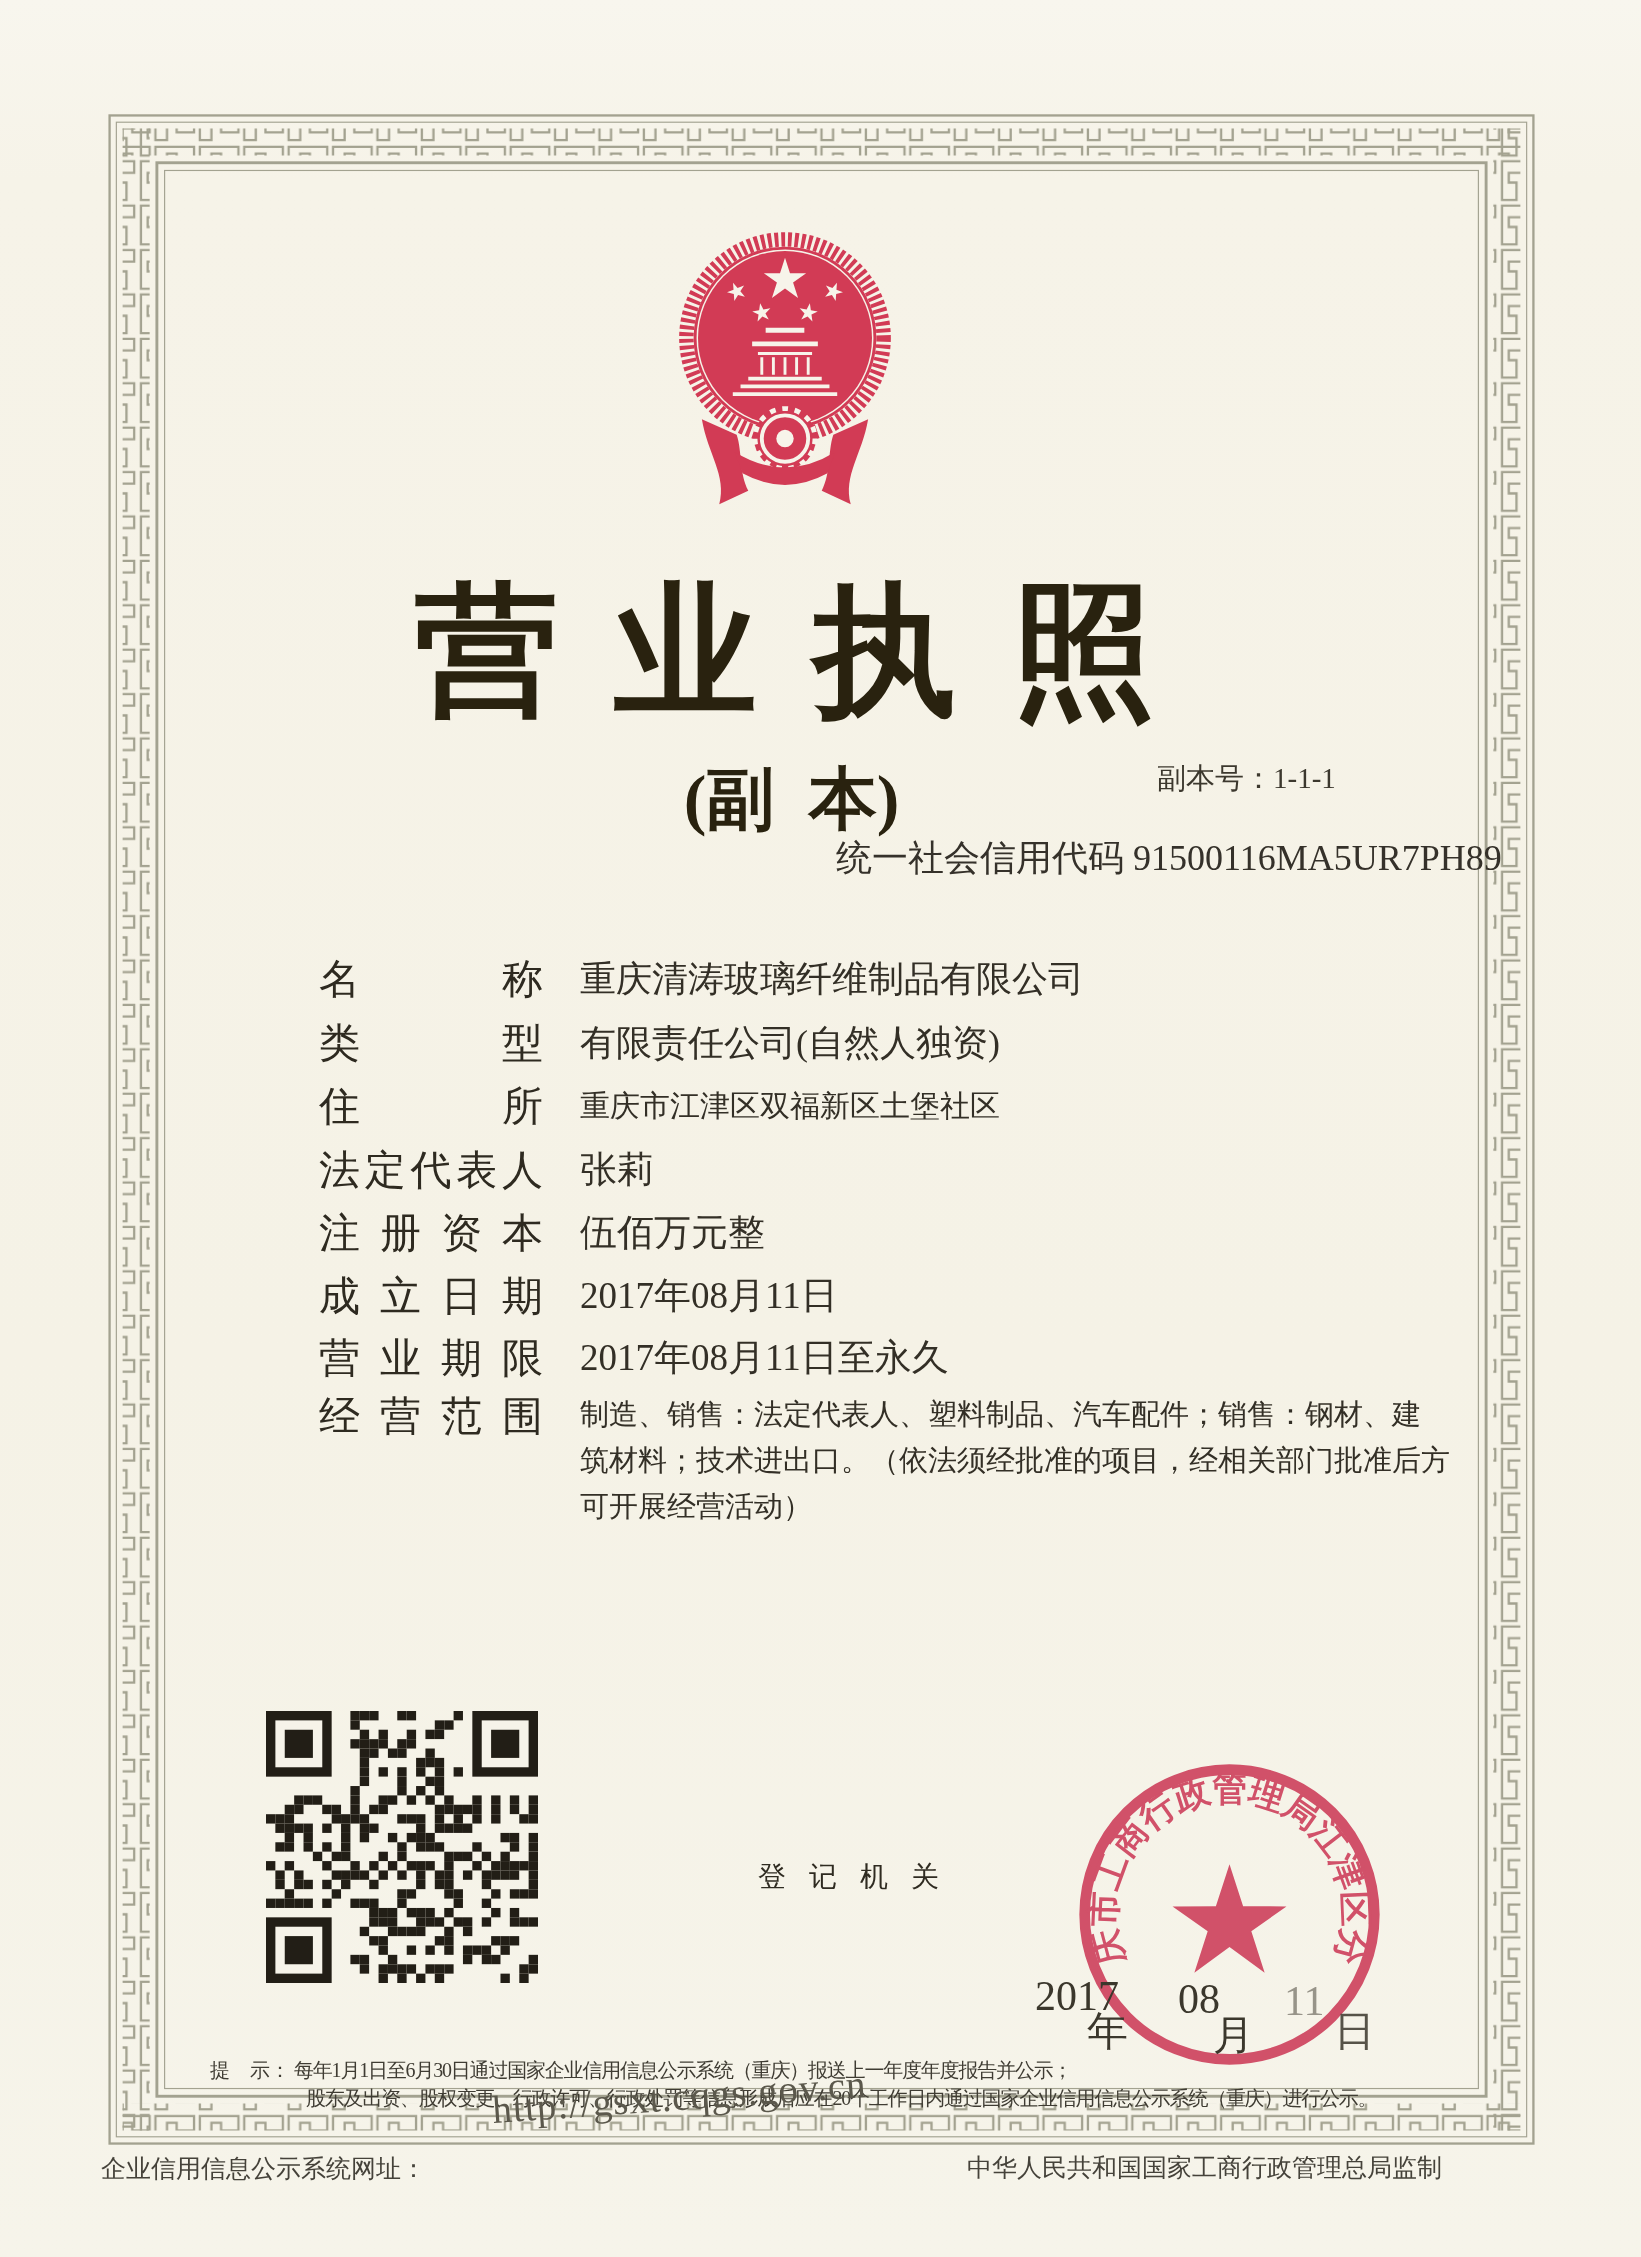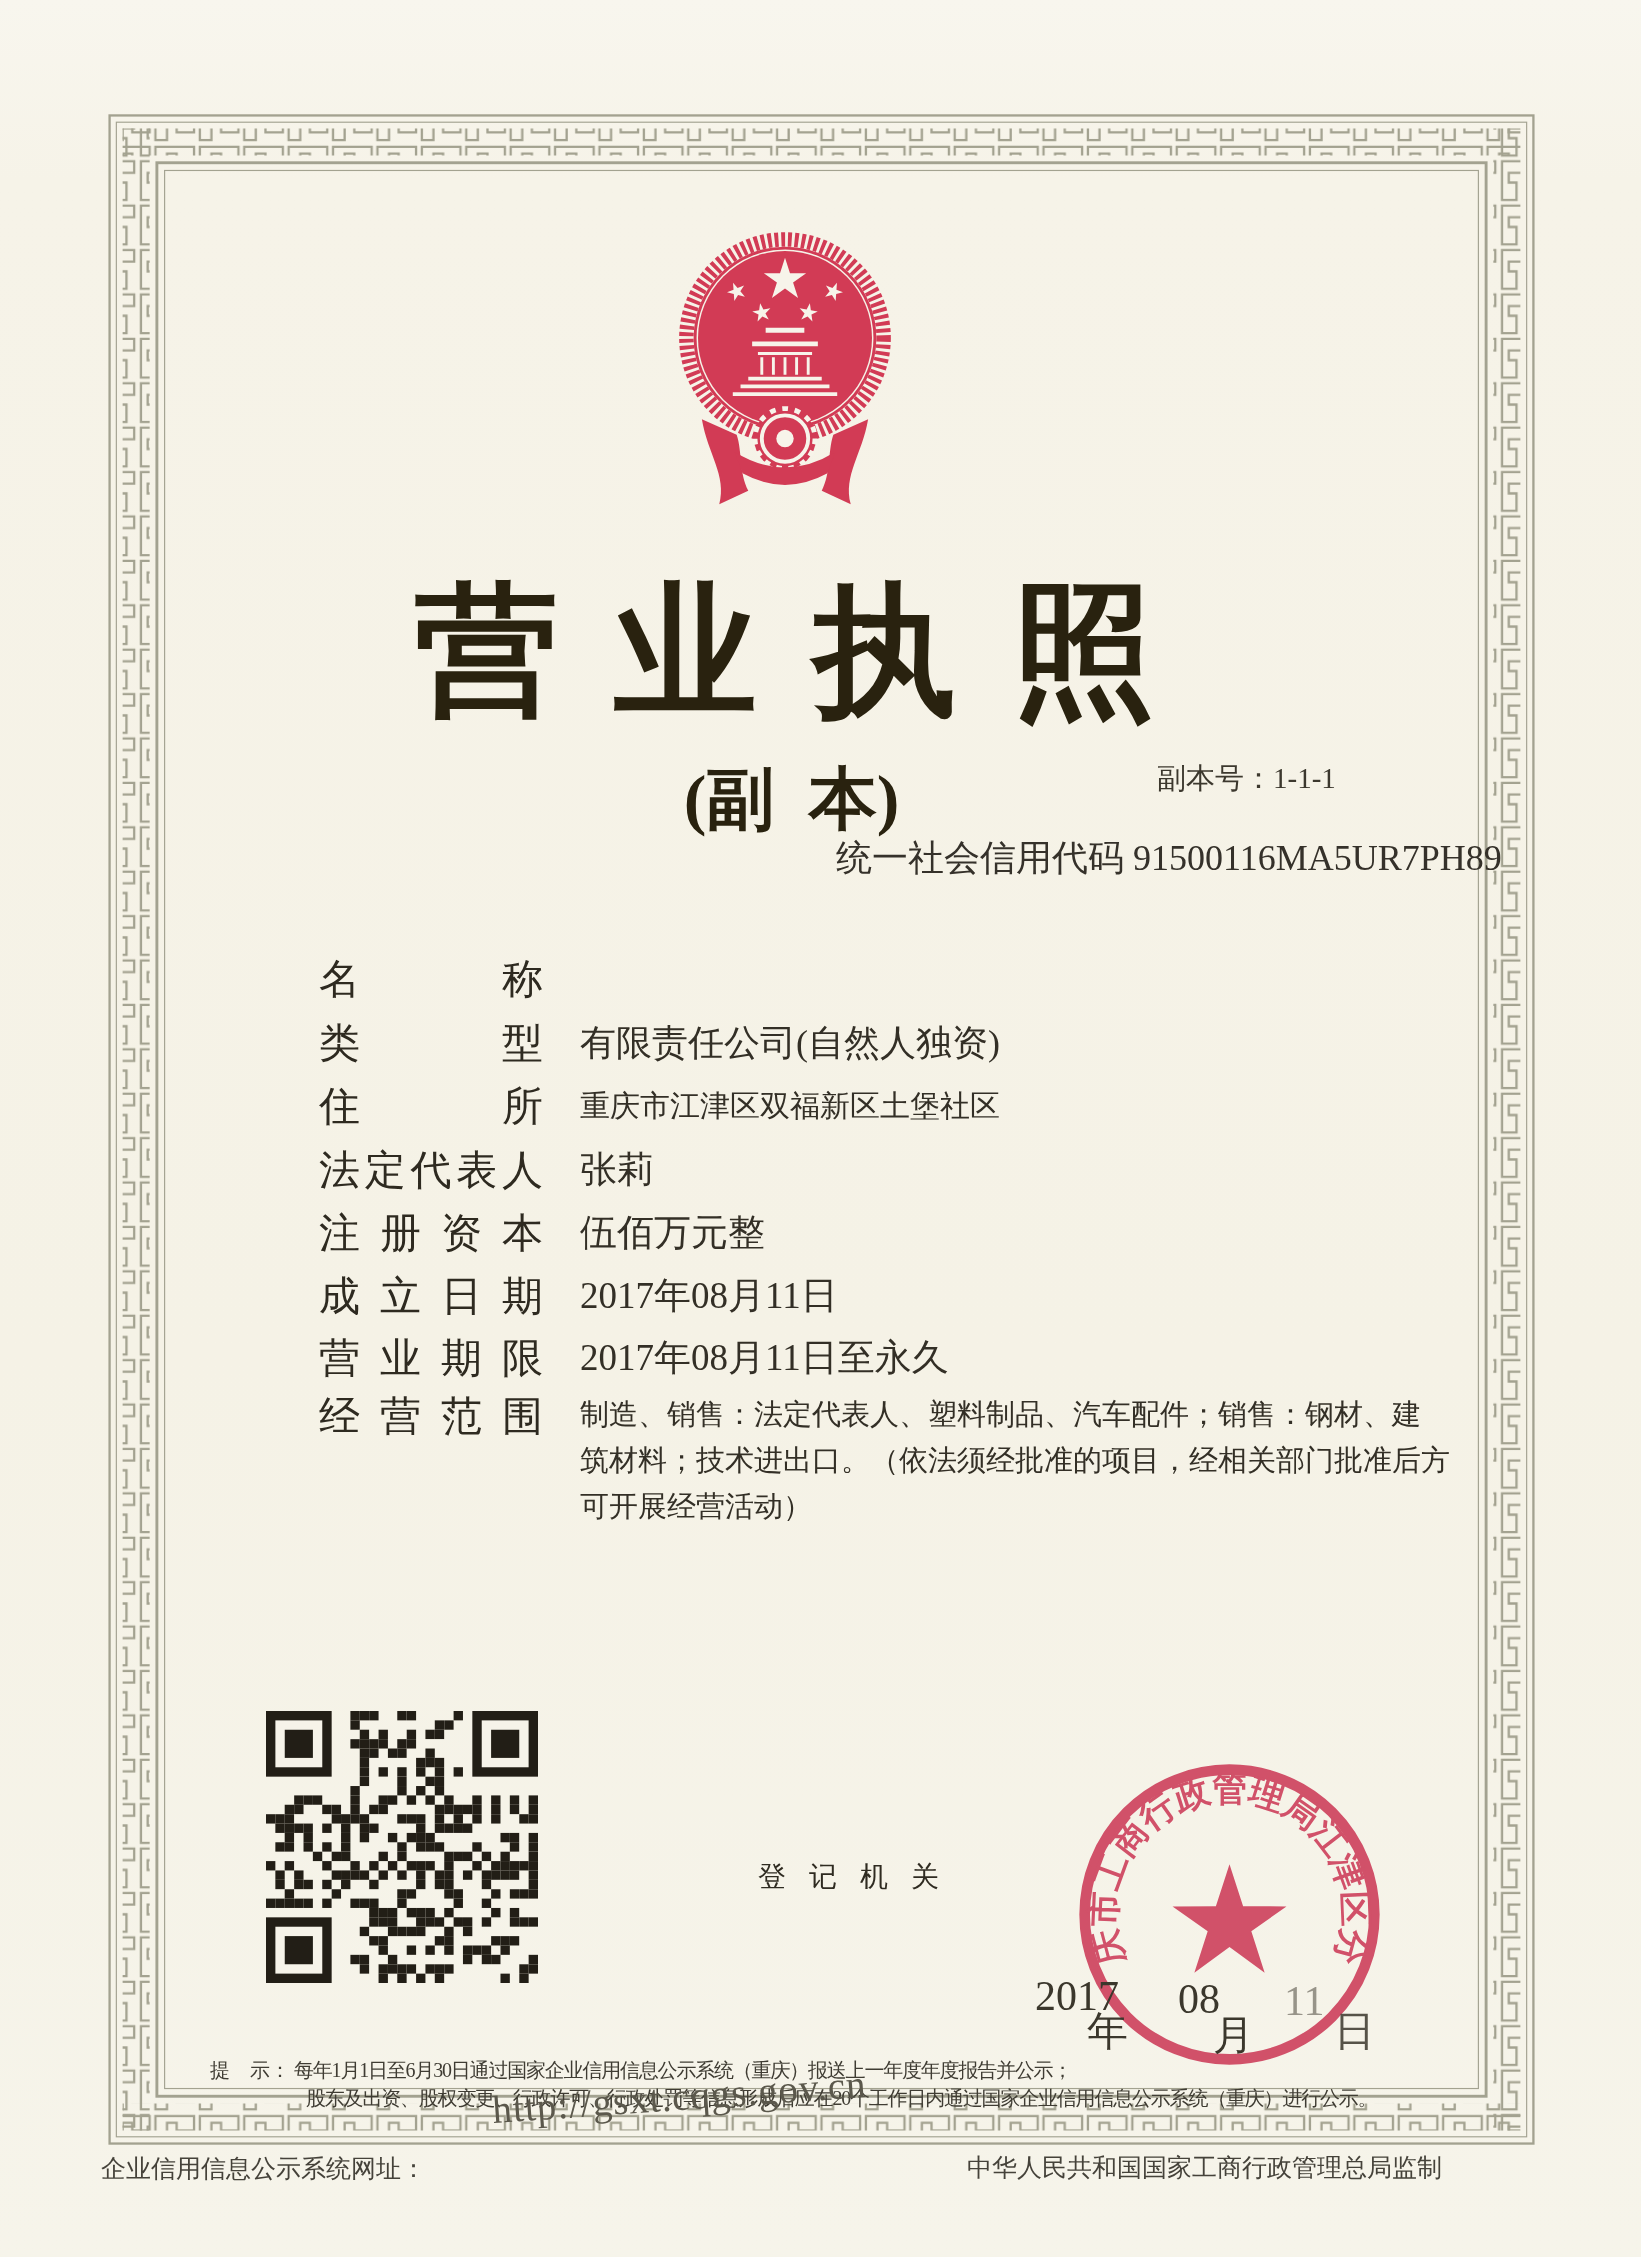--- a/index.html
+++ b/index.html
@@ -113,20 +113,21 @@
     <path d="M68,238 Q120,270 172,238 L164,260 Q120,284 76,260 Z" fill="currentColor"></path>
   </svg>
 
   <div class="title">营业执照</div>
   <div class="subtitle">(副 本)</div>
   <div class="copy-no">副本号：1-1-1</div>
   <div class="credit">统一社会信用代码 91500116MA5UR7PH89</div>
 
   <div class="row" style="top:954px">
     <div class="flabel">名称</div>
+    <div class="fvalue v-name">重庆清涛玻璃纤维制品有限公司</div>
   </div>
   <div class="row" style="top:1018px">
     <div class="flabel">类型</div>
     <div class="fvalue v-name">有限责任公司(自然人独资)</div>
   </div>
   <div class="row" style="top:1081px">
     <div class="flabel">住所</div>
     <div class="fvalue v-addr">重庆市江津区双福新区土堡社区</div>
   </div>
   <div class="row" style="top:1145px">

